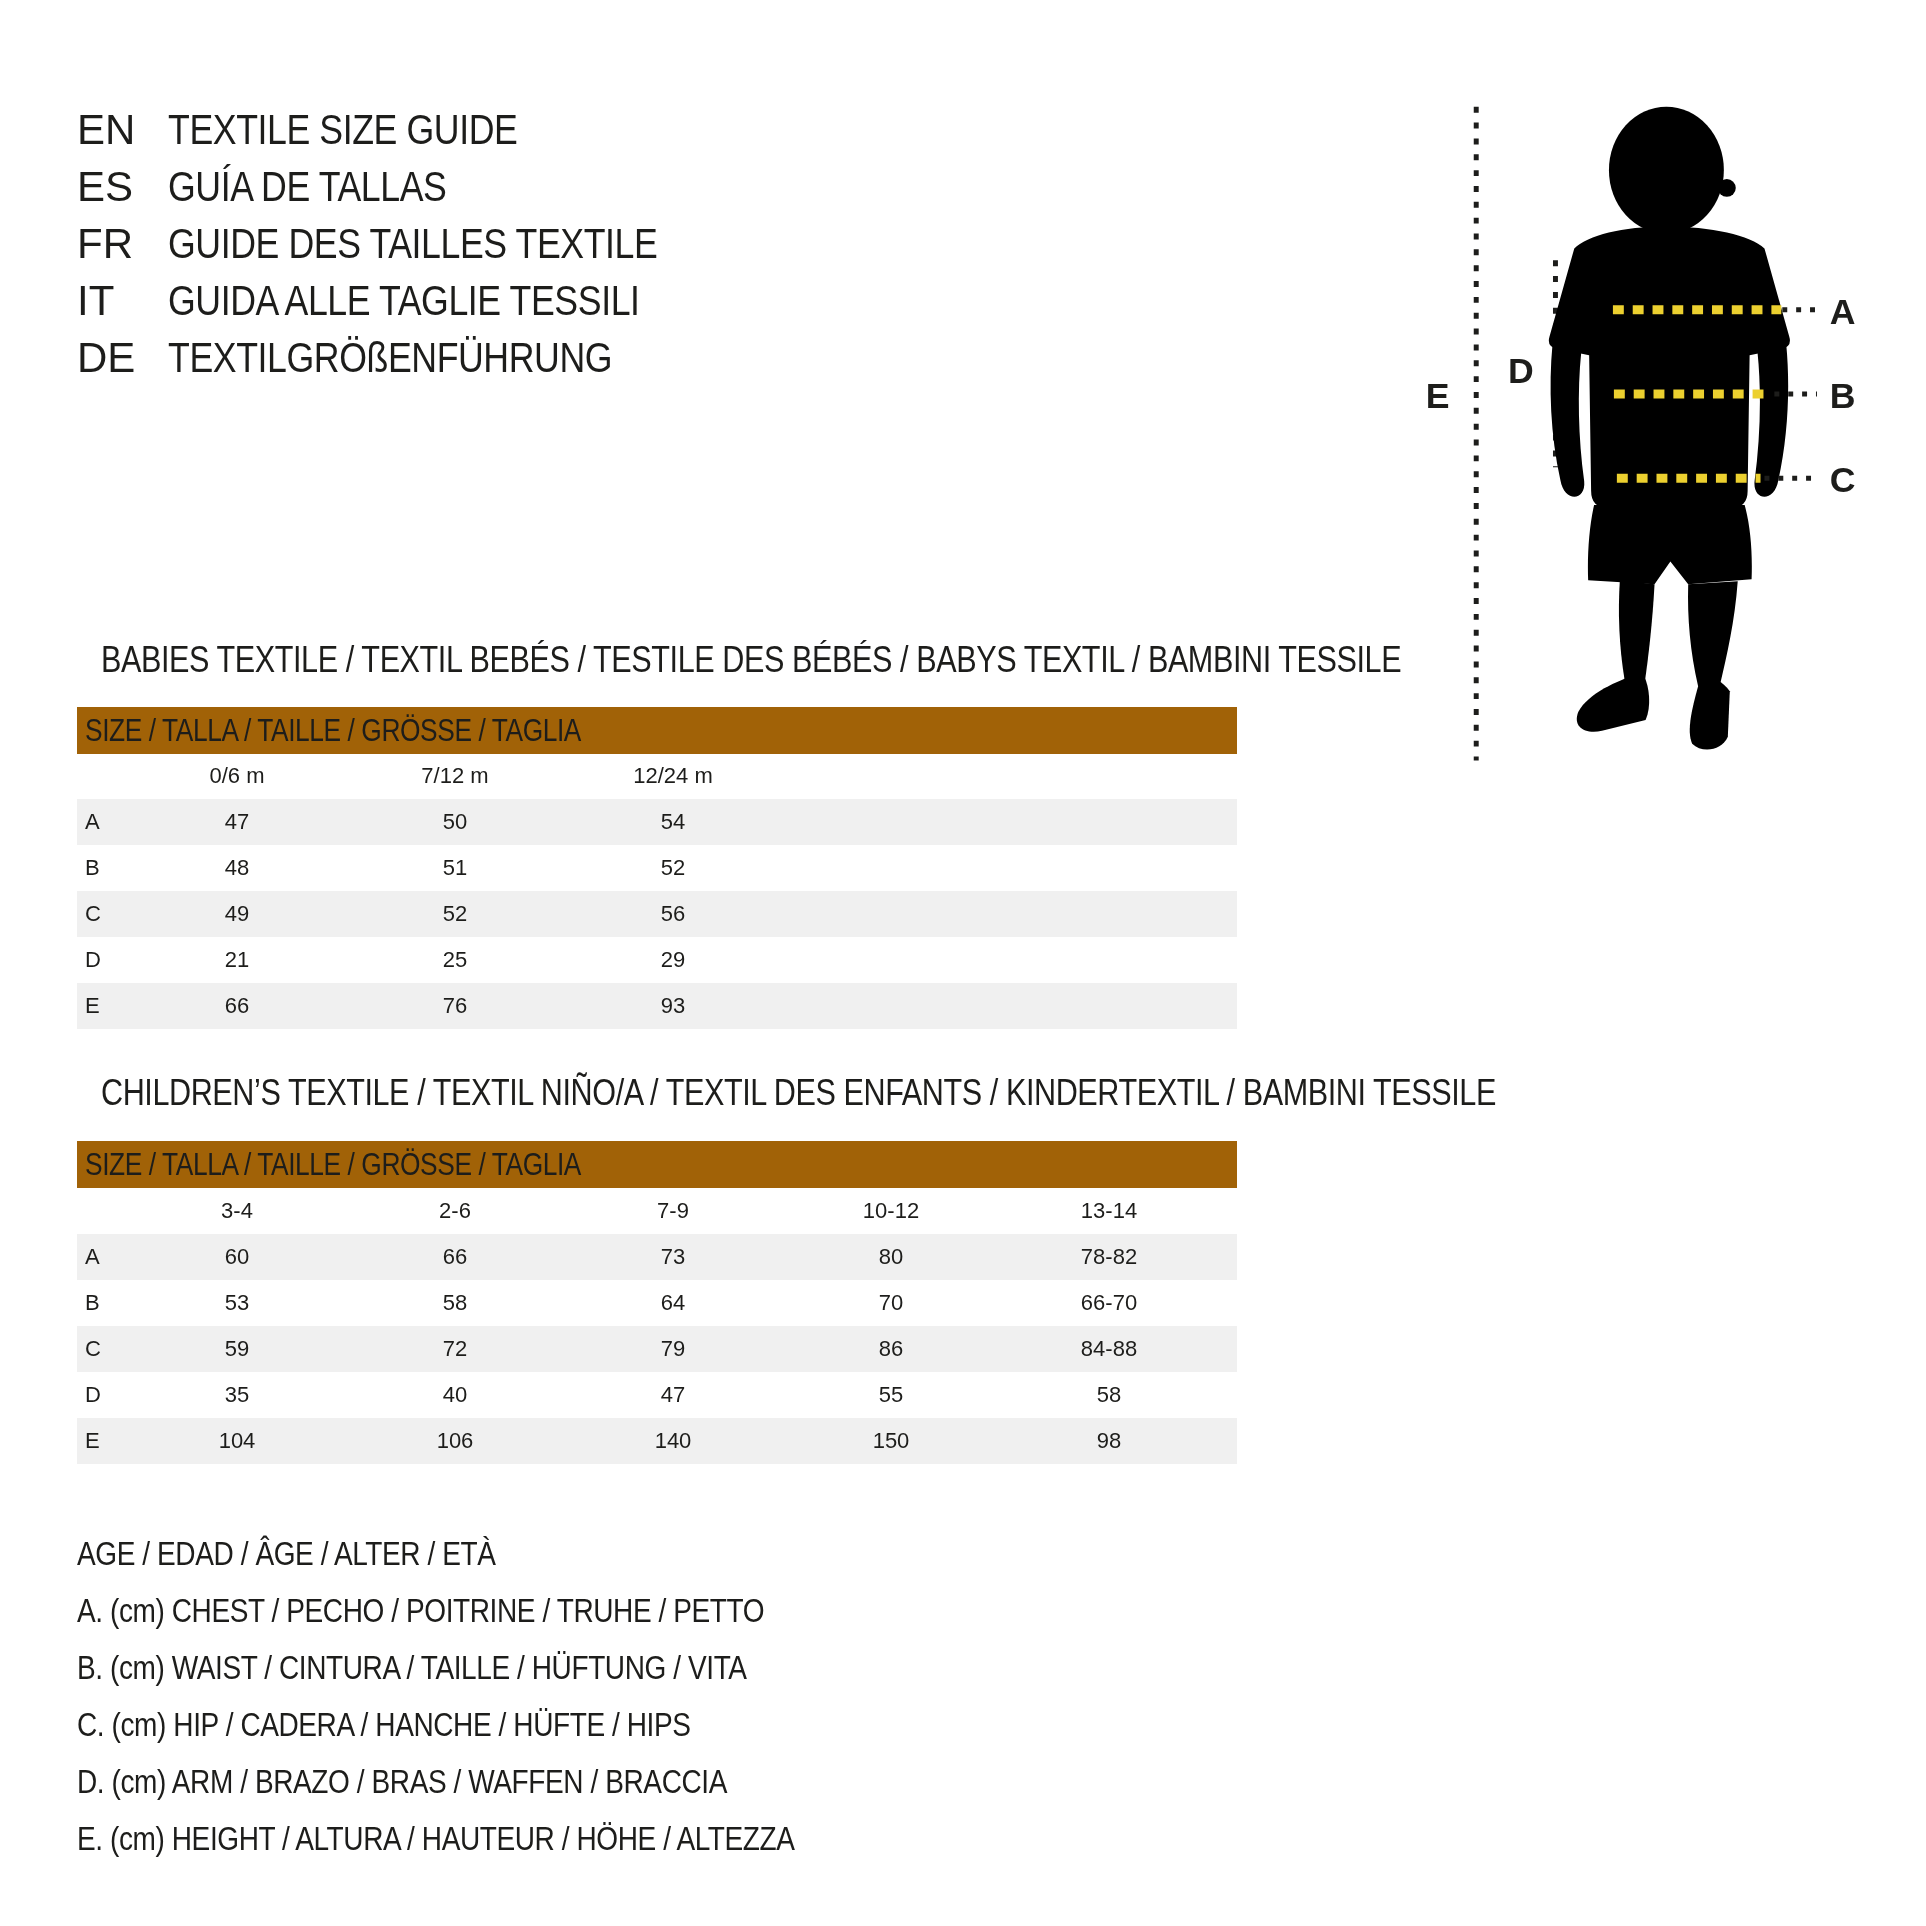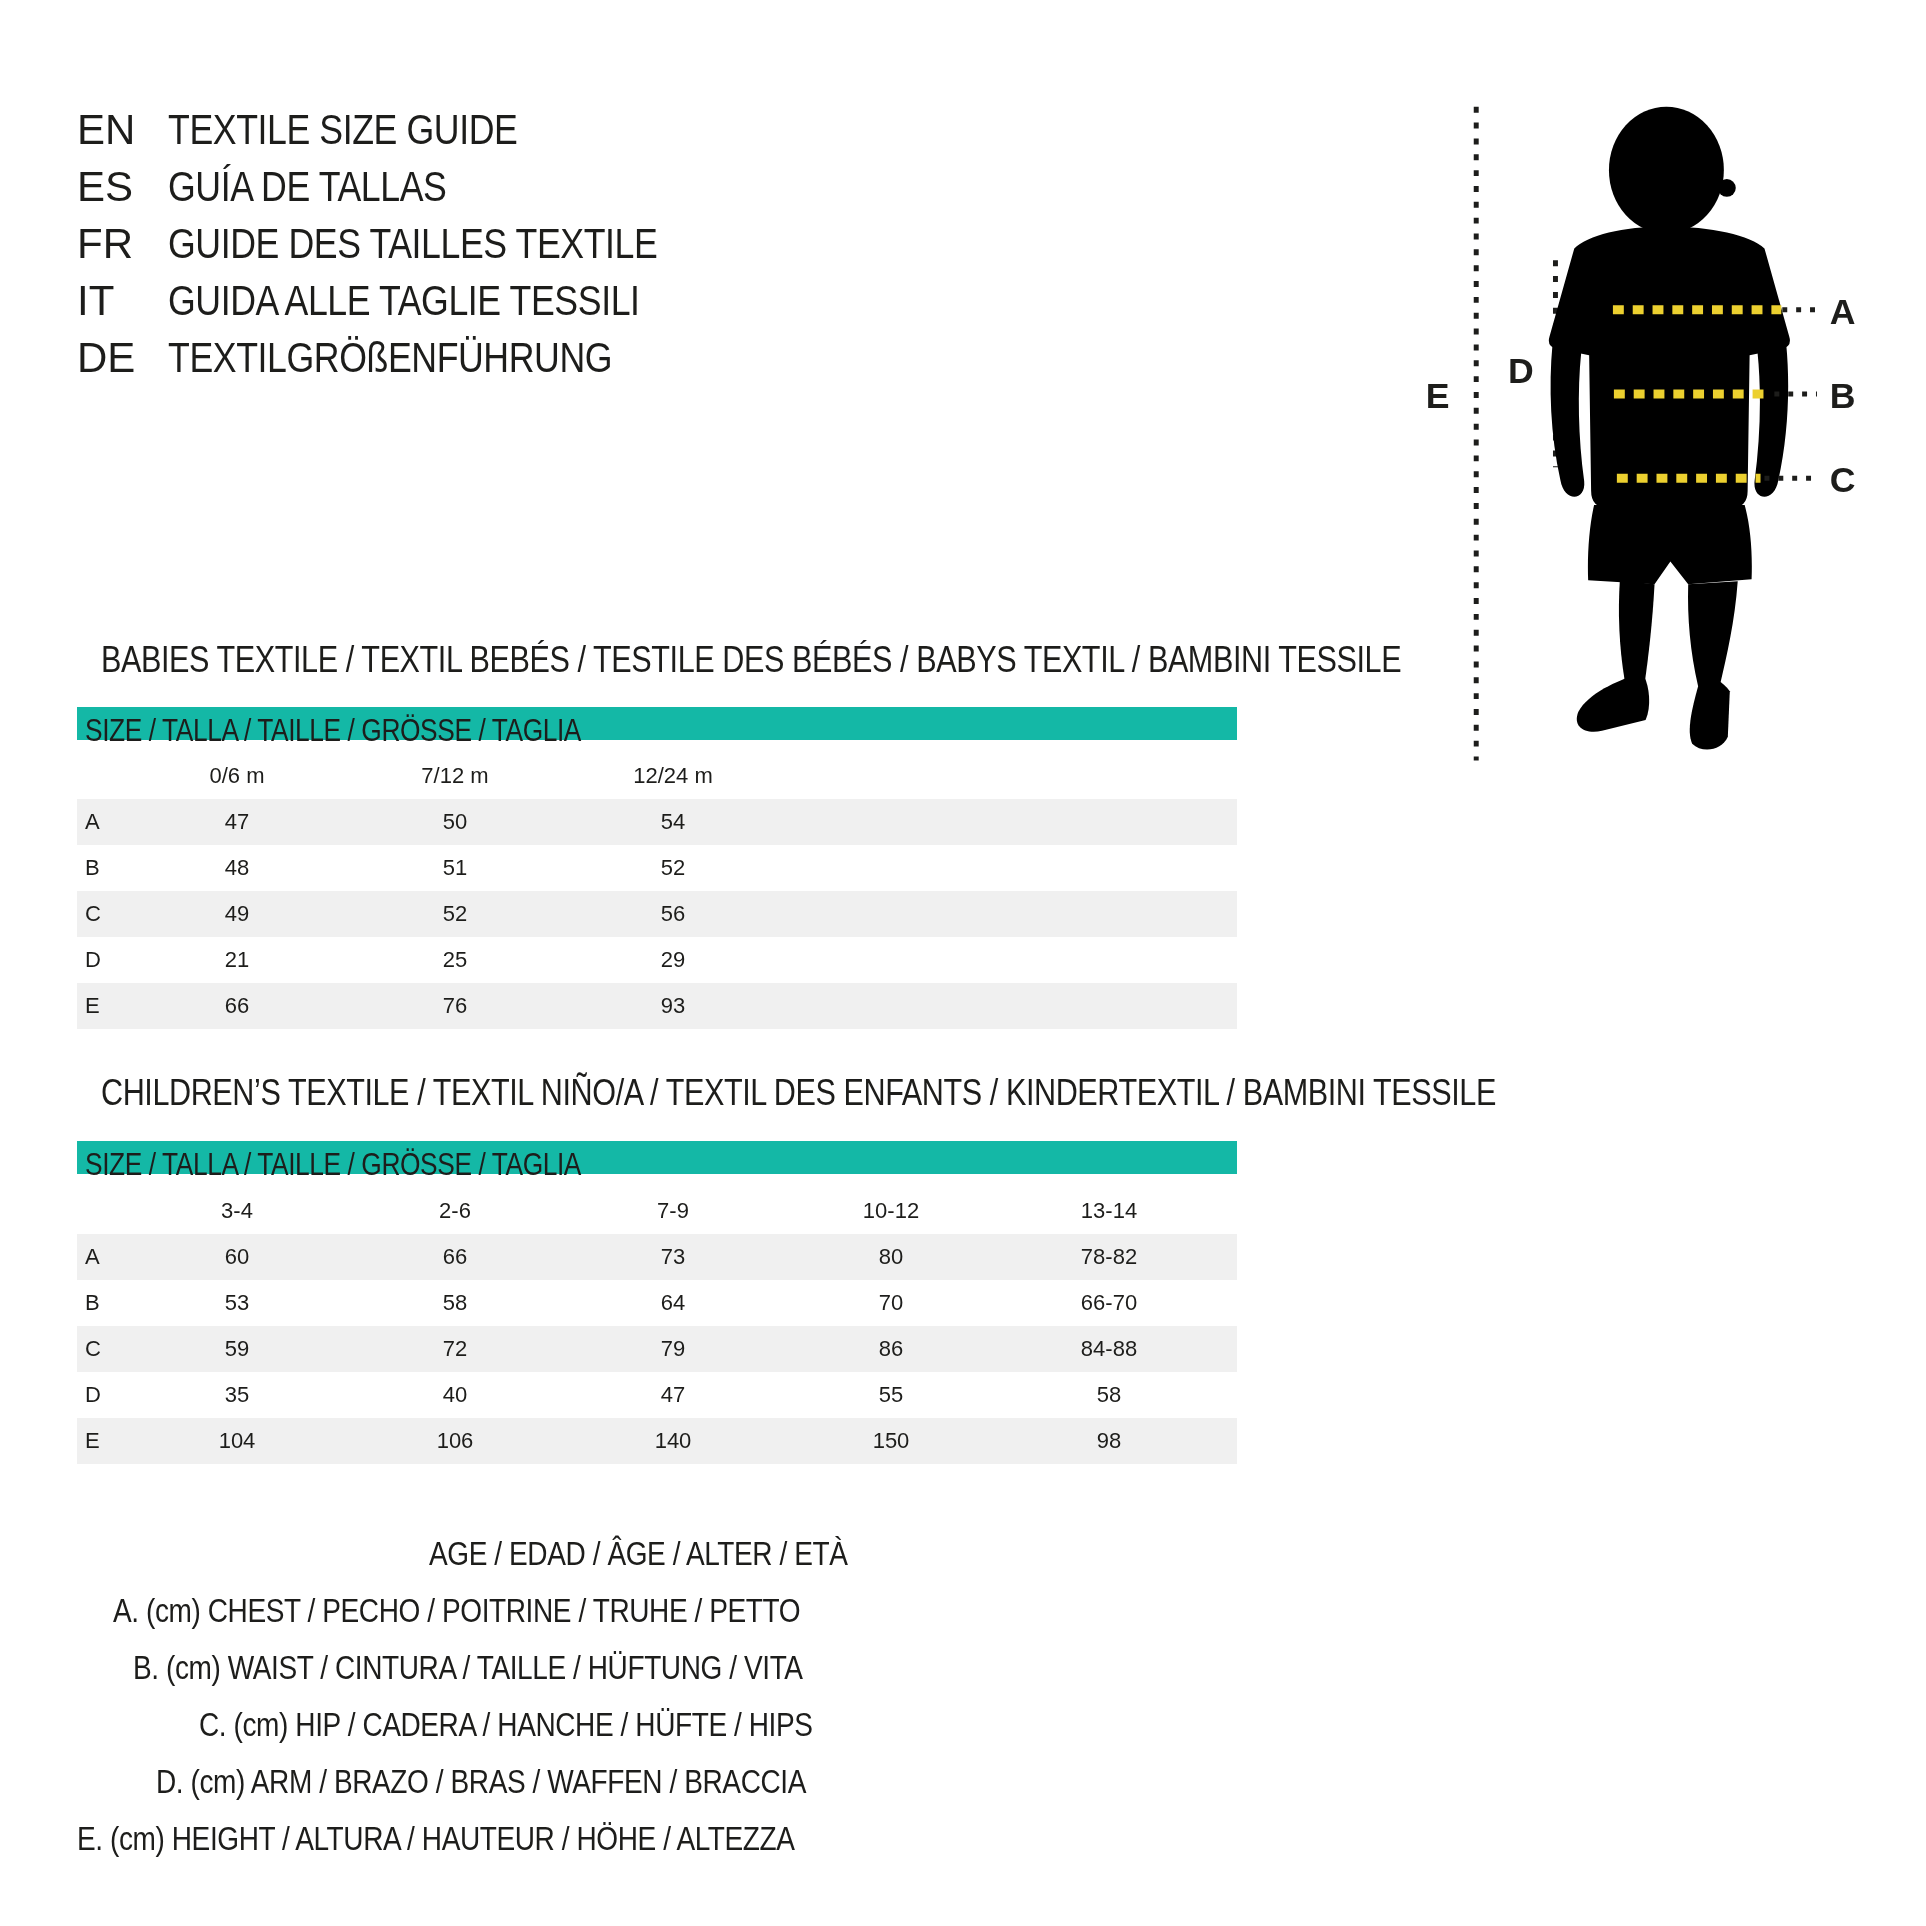--- a/index.html
+++ b/index.html
@@ -9,32 +9,32 @@
 
   
   .lang{position:absolute;left:77px;top:101px;}
   .lang-row{display:flex;height:57px;align-items:center;font-size:42px;}
   .lang-code{width:91px;flex:none;}
 
   
   .sec-heading{position:absolute;left:77px;height:40px;line-height:40px;font-size:36px;margin-left:24px;}
 
   
-  .size-bar{position:absolute;left:77px;width:1160px;height:33px;background:#14b8a6;
+  .size-bar{position:absolute;left:77px;width:1160px;height:47px;background:#a16207;
             font-size:31px;line-height:47px;padding-left:8px;box-sizing:border-box;}
 
   
   .sz-table{position:absolute;left:77px;width:1160px;}
   .trow{display:flex;height:46px;align-items:center;font-size:22px;}
   .trow.stripe{background:#f0f0f0;}
   .tlabel{width:51px;flex:none;padding-left:8px;box-sizing:border-box;}
   .tcell{width:218px;flex:none;text-align:center;}
 
   
-  .legend{position:absolute;left:77px;top:1525px;text-align:right;}
+  .legend{position:absolute;left:77px;top:1525px;}
   .legend-line{height:57px;line-height:57px;font-size:33px;}
 
   
   .figure{position:absolute;left:1386px;top:79px;width:541px;height:733px;}
   .figure svg{display:block;width:541px;height:733px;}
   .figure text{font-family:"Liberation Sans",sans-serif;font-weight:bold;font-size:36px;fill:#1d1d1b;}
 </style>
 </head>
 <body>
 

